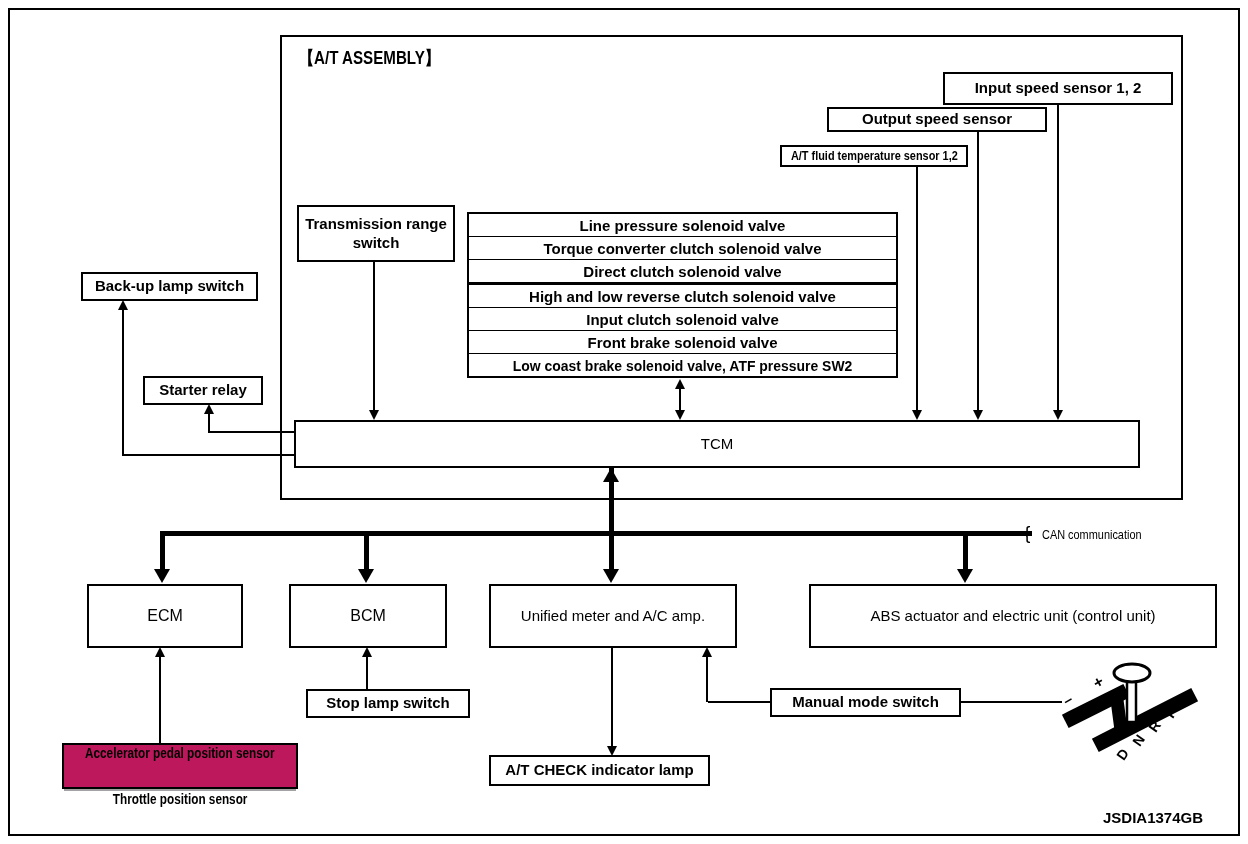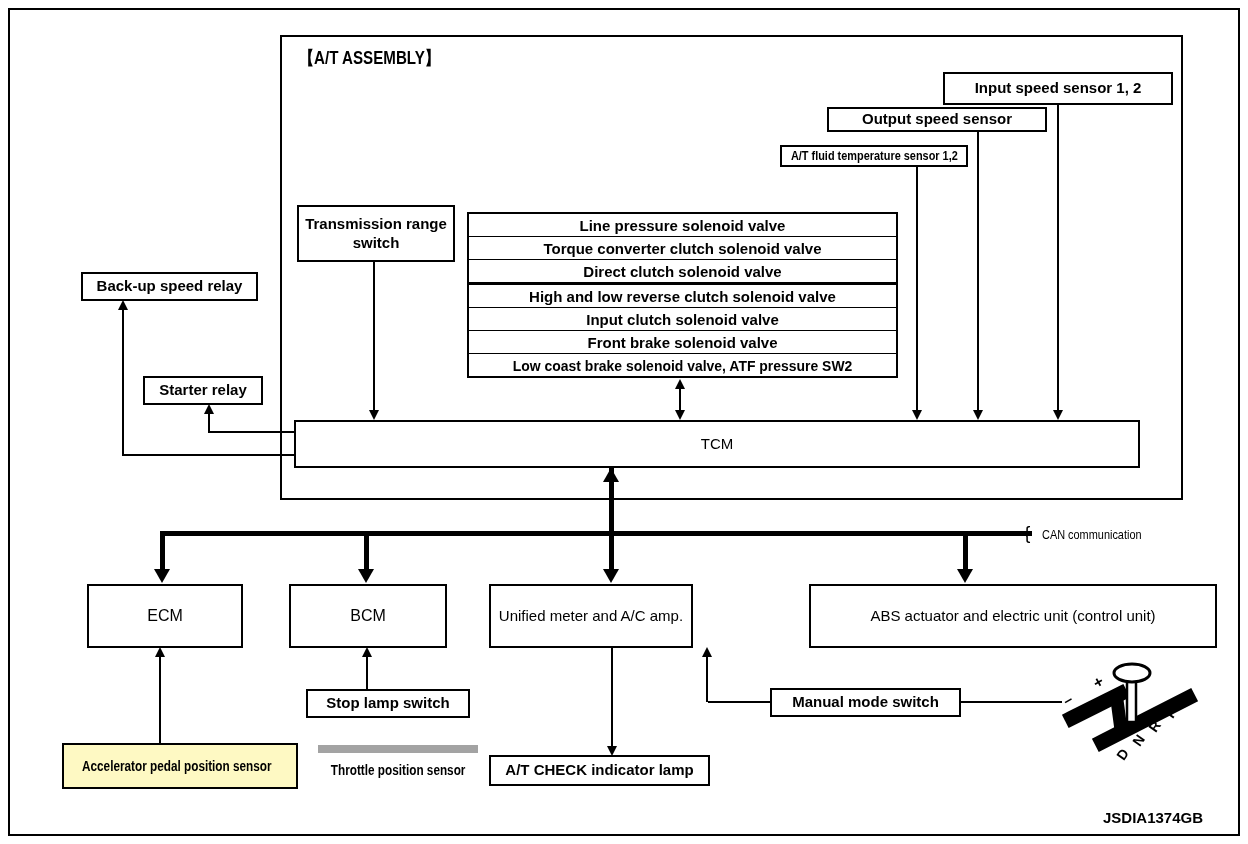--- a/index.html
+++ b/index.html
@@ -15,23 +15,23 @@
   
   .ah{position:absolute;width:0;height:0;}
   .ah.dn{border-left:5px solid transparent;border-right:5px solid transparent;border-top:10px solid #000;}
   .ah.up{border-left:5px solid transparent;border-right:5px solid transparent;border-bottom:10px solid #000;}
   .ah.thick-dn{border-left:8px solid transparent;border-right:8px solid transparent;border-top:14px solid #000;}
   .ah.thick-up{border-left:8px solid transparent;border-right:8px solid transparent;border-bottom:14px solid #000;}
   .valve-stack{position:absolute;border:2px solid #000;background:#fff;display:flex;flex-direction:column;}
   .valve-row{flex:1;display:flex;align-items:center;justify-content:center;font-size:15px;font-weight:bold;border-top:1px solid #000;}
   .valve-row:first-child{border-top:none;}
   .valve-row.thick-top{border-top:3px solid #000;}
-  .stack2{position:absolute;border:2px solid #000;background:#fef9c3;display:flex;flex-direction:row;gap:28px;}
+  .stack2{position:absolute;border:2px solid #000;background:#be185d;display:flex;flex-direction:column;gap:28px;}
   .stack2 .row{flex:1;display:flex;align-items:center;justify-content:center;font-size:14px;font-weight:bold;}
-  .stack2 .row + .row{border-top:8px solid #a3a3a3;}
+  .stack2 .row + .row{border-top:2px solid #a3a3a3;}
   .small-label{position:absolute;font-size:13px;font-weight:normal;}
   .assembly-label{position:absolute;font-size:18px;font-weight:bold;letter-spacing:0px;}
   .watermark{position:absolute;font-size:15px;font-weight:bold;}
 </style>
 </head>
 <body>
 
 <div class="frame" style="left:8px;top:8px;width:1232px;height:828px;"></div>
 
 <div class="frame" style="left:280px;top:35px;width:903px;height:465px;"></div>
@@ -97,37 +97,37 @@
   <div class="valve-row">Direct clutch solenoid valve</div>
   <div class="valve-row thick-top">High and low reverse clutch solenoid valve</div>
   <div class="valve-row">Input clutch solenoid valve</div>
   <div class="valve-row">Front brake solenoid valve</div>
   <div class="valve-row">
       <span class="cond2">Low coast brake solenoid valve, ATF pressure SW2</span>
     </div>
 </div>
 
 <div class="bx" style="left:81px;top:272px;width:177px;height:29px;">
-    <span>Back-up speed relay</span>
+    <span>Back-up lamp switch</span>
   </div>
 <div class="bx" style="left:143px;top:376px;width:120px;height:29px;">
     <span>Starter relay</span>
   </div>
 
 <div class="bx light" style="left:294px;top:420px;width:846px;height:48px;">
     <span>TCM</span>
   </div>
 
 <div class="bx light" style="left:87px;top:584px;width:156px;height:64px;font-size:16px;">
     <span>ECM</span>
   </div>
 <div class="bx light" style="left:289px;top:584px;width:158px;height:64px;font-size:16px;">
     <span>BCM</span>
   </div>
-<div class="bx light" style="left:489px;top:584px;width:204px;height:64px;">
+<div class="bx light" style="left:489px;top:584px;width:248px;height:64px;">
     <span>Unified meter and A/C amp.</span>
   </div>
 <div class="bx light" style="left:809px;top:584px;width:408px;height:64px;">
     <span>ABS actuator and electric unit (control unit)</span>
   </div>
 
 <div class="bx" style="left:286px;top:689px;width:164px;height:29px;margin-left:20px;">
     <span>Stop lamp switch</span>
   </div>
 

